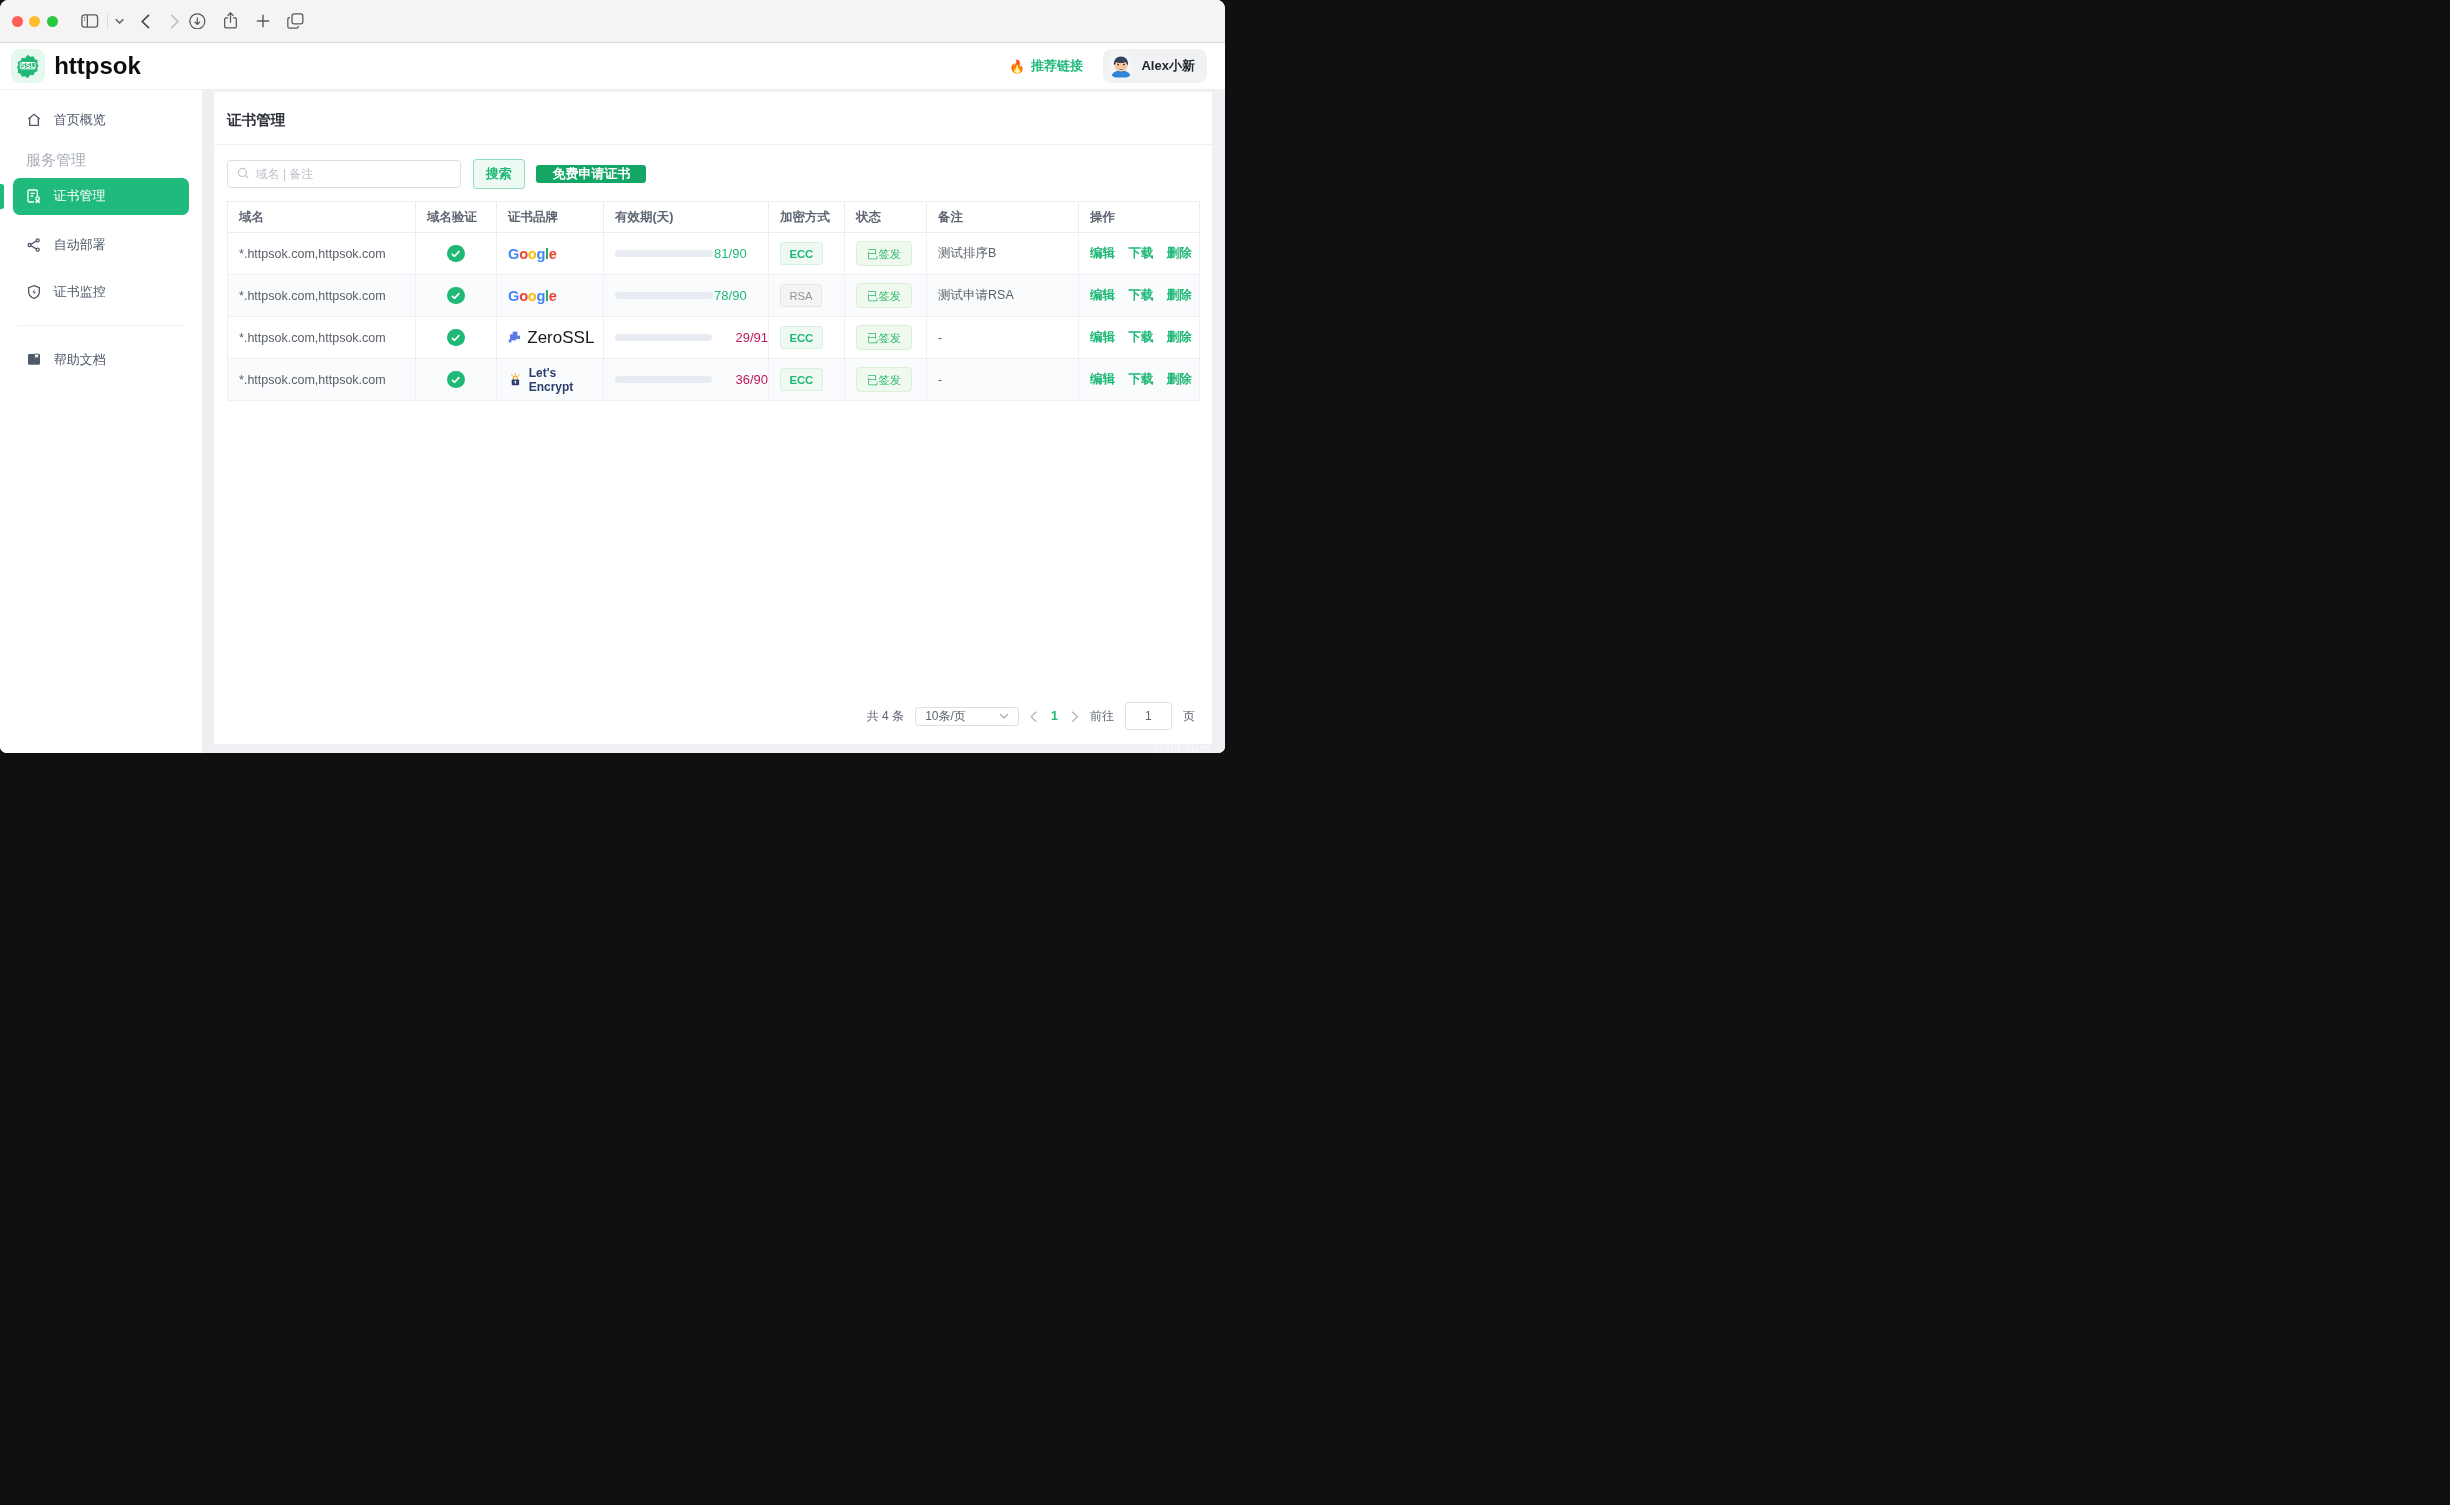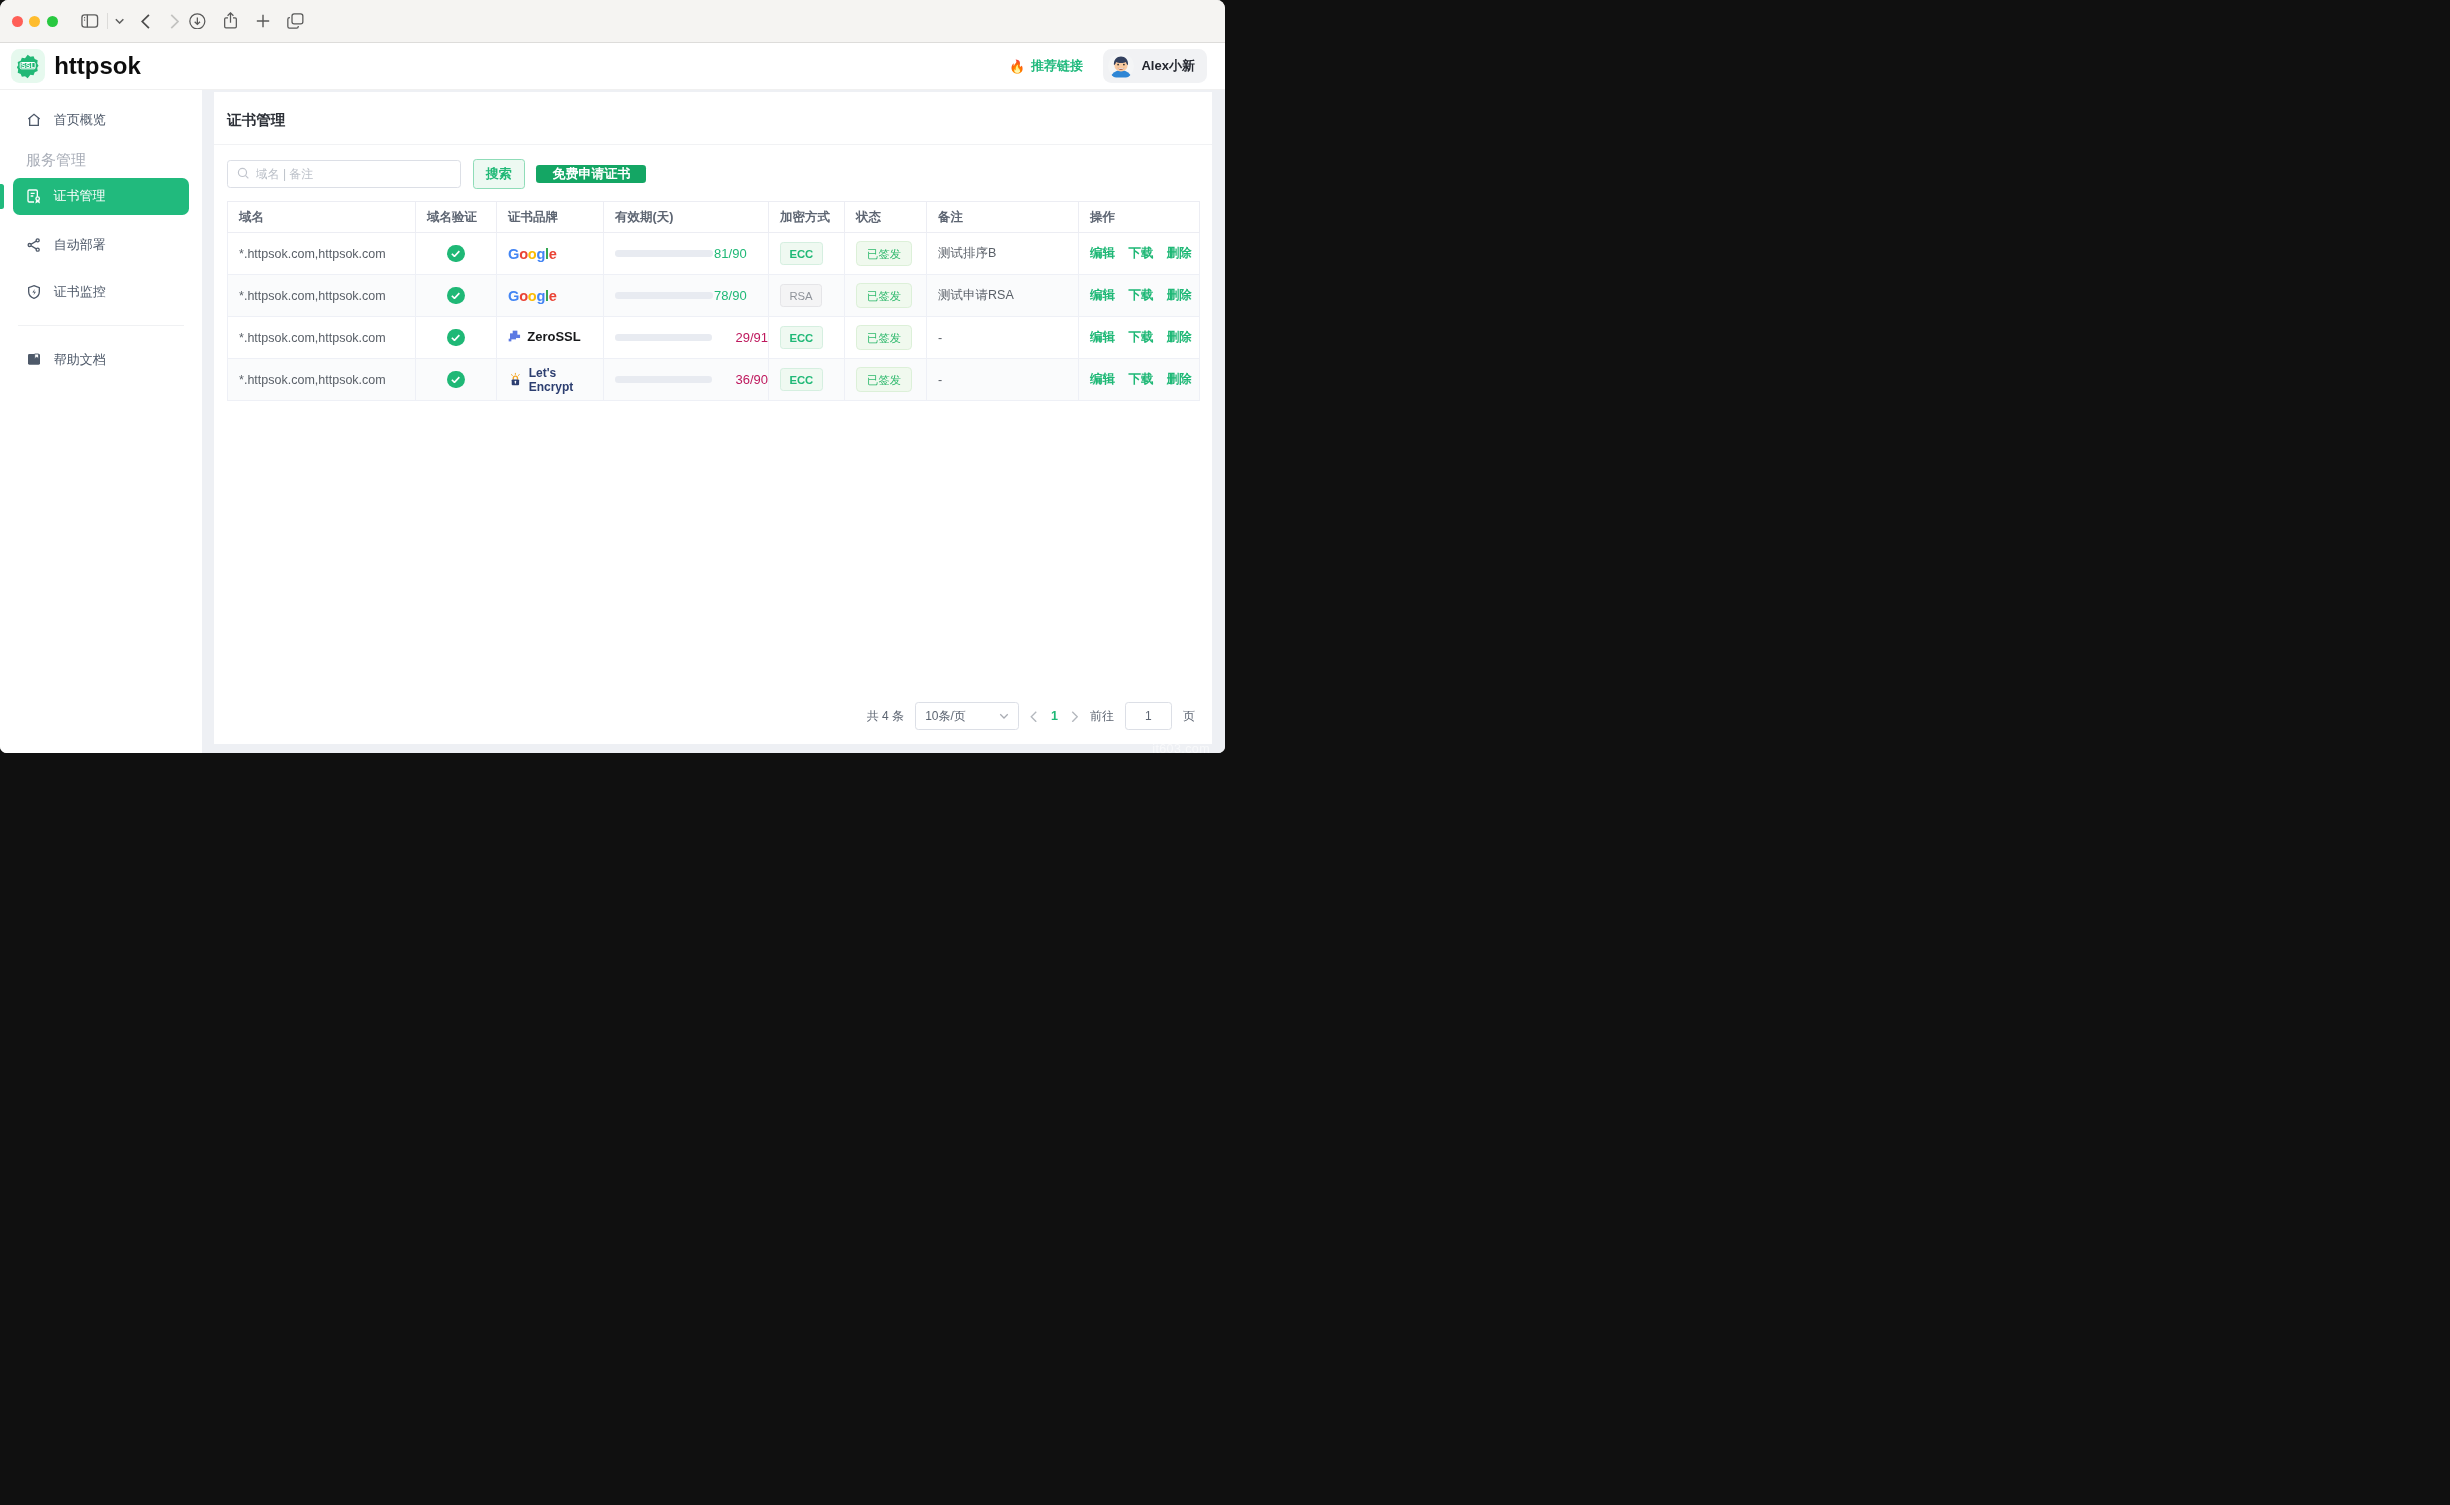--- a/index.html
+++ b/index.html
@@ -83,40 +83,40 @@
   table { width:100%; border-collapse:collapse; table-layout:fixed;border-radius:28px; }
   th { height:31px; border:0.8px solid #ecedf3; font-size:12.5px; font-weight:600; color:#5d6572;
     text-align:left; padding-left:11px; background:#fff; }
   td { height:41px; border:0.8px solid #eef0f6; padding-left:11px; font-size:12.5px; color:#5a6068; }
   tr.even td { background:#fafbfc; }
   .check-circle { width:17.5px; height:17.5px; border-radius:50%; background:#1fb876;
     display:inline-flex; align-items:center; justify-content:center; vertical-align:middle; }
   .td-center { text-align:center; padding-left:0; }
   .brand { display:inline-flex; align-items:center; gap:5.8px; }
   .google-text { font-size:14.6px; font-weight:700; letter-spacing:-0.3px; }
-  .zerossl-text { font-size:13px; font-weight:700; color:#17181a; }
+  .zerossl-text { font-size:17px; font-weight:400; color:#17181a; }
   .le-text { font-size:12px; font-weight:800; color:#2c3e70; }
   .prog { display:flex; align-items:center; gap:1px; }
   .track { width:98px; height:6.7px; border-radius:3.3px; background:#e8ebf1; overflow:hidden; }
   .fill { height:100%; border-radius:3.3px; }
   .fill.ok { background:#1fb876; } .fill.warn { background:#e3a43e; }
   .val { font-size:13px; font-weight:500; }
   .val.ok { color:#1fb876; } .val.warn { color:#be185d;margin-left:23px; }
   .tag { display:inline-block; padding:3.3px 8.3px; border-radius:3.3px; font-size:11.3px;
     font-weight:700; line-height:1.25; }
   .tag.ecc { background:#eff9f1; border:0.8px solid #d5efe0; color:#1fb876; }
   .tag.rsa { background:#f4f4f5; border:0.8px solid #e5e5e8; color:#8f939a; font-weight:500; }
   .tag.status { background:#f0f9ee; border:0.8px solid #dcf0d8; color:#2fb96d;
     font-weight:500; padding:4.2px 10px; border-radius:4.2px; }
   .actions-cell { display:flex; align-items:center; gap:13.4px; height:41px; }
   .act { color:#1fb876; font-weight:700; font-size:12.5px; cursor:pointer; text-decoration:none; }
   
   .pager { margin-top:auto; display:flex; align-items:center; justify-content:flex-end;
     gap:11px; padding:15px 3.3px 13.4px; color:#5d6572; font-size:12px; }
-  .pagesize { width:104px; height:28px; border:0.8px solid #dcdfe6; border-radius:3.3px;
+  .pagesize { width:104px; height:19px; border:0.8px solid #dcdfe6; border-radius:3.3px;
     display:flex; align-items:center; justify-content:space-between; padding:0 9.2px;
     color:#5d6572; cursor:pointer; background:#fff; }
   .pg-arrow { color:#b3b7bd; display:flex; cursor:pointer; }
   .pg-current { color:#1fb876; font-weight:700; font-size:12.5px; margin:0 2.5px; cursor:pointer; }
   .goto-input { width:47px; height:28px; border:0.8px solid #dcdfe6; border-radius:3.3px;
     text-align:center; font-size:12px; color:#5d6572; outline:none; font-family:inherit; }
   .watermark { position:absolute; right:15px; bottom:-2.5px; font-size:12.5px; color:#fff;
     opacity:.6; letter-spacing:0.4px; pointer-events:none; }
 </style>
 </head>

